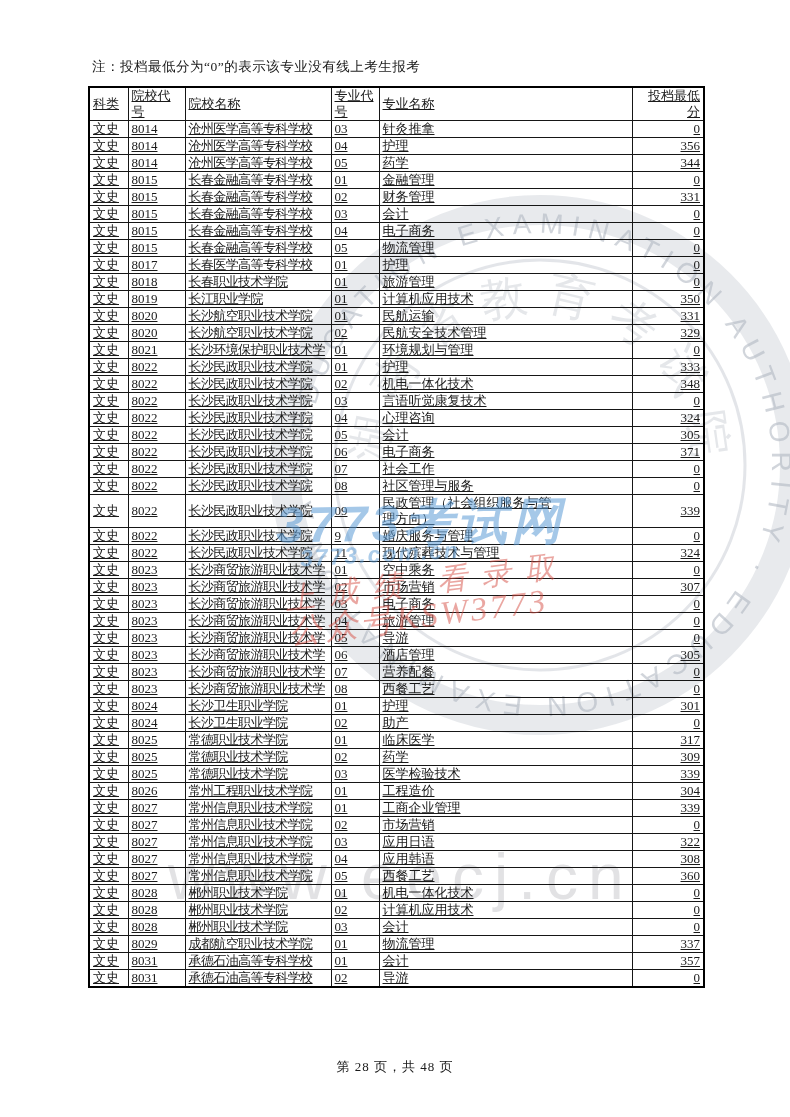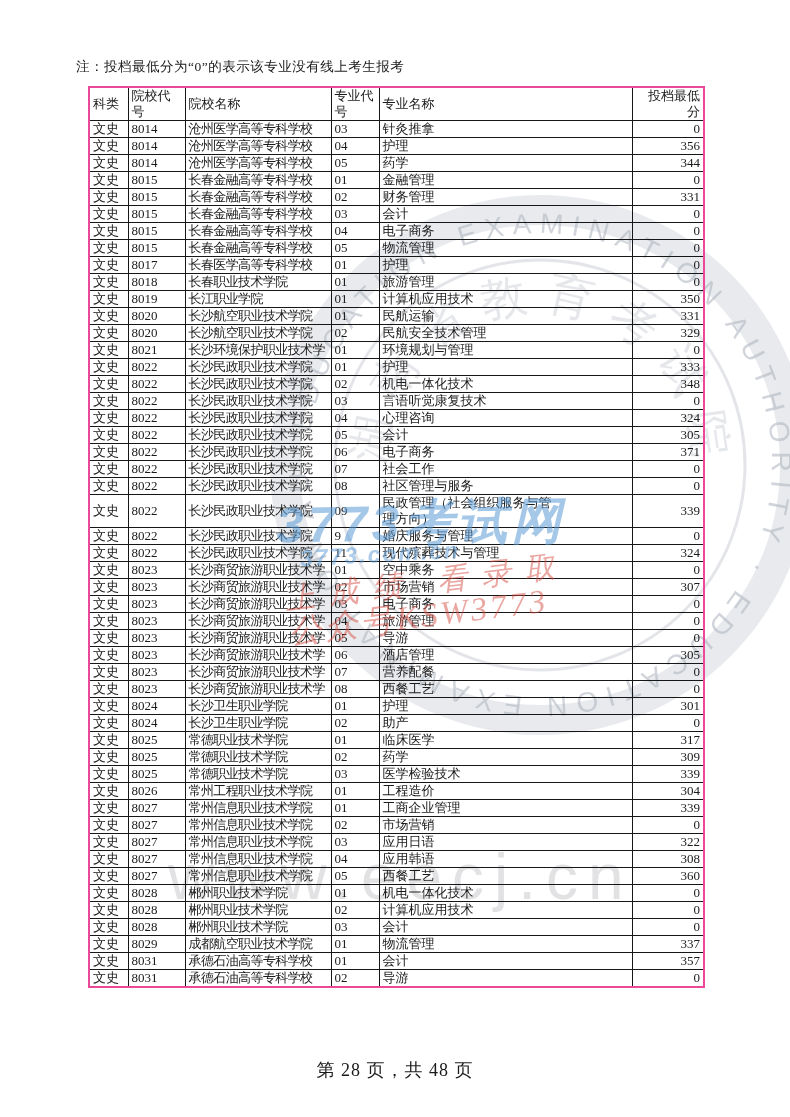--- a/index.html
+++ b/index.html
@@ -2,37 +2,37 @@
 <html><head>
 <meta charset="utf-8">
 <style>
   html,body{margin:0;padding:0;}
   body{
     width:790px;height:1117px;position:relative;overflow:hidden;
     background:#ffffff;color:#1a1a1a;
     font-family:"Liberation Serif","DejaVu Serif",serif;
   }
   
-  .note{position:absolute;left:76px;top:58px;font-size:13.5px;letter-spacing:.5px;}
+  .note{position:absolute;left:92px;top:58px;font-size:13.5px;letter-spacing:.5px;}
   
   .tbl-wrap{position:absolute;left:88px;top:86px;width:618px;z-index:2;}
-  table{border-collapse:collapse;table-layout:fixed;width:616px;border:2px solid #ec4899;}
+  table{border-collapse:collapse;table-layout:fixed;width:616px;border:2px solid #000000;text-decoration:underline;}
   th,td{
     border:1.6px solid #161616;
     font-size:13px;line-height:16px;height:16px;
     padding:0 3px;vertical-align:middle;text-align:left;
     overflow:hidden;font-weight:normal;background:transparent;
   }
   thead th{height:22px;}
   td.c2{letter-spacing:-0.6px;white-space:nowrap;}
   td.c4{white-space:pre-line;}
   td.c5,th.c5{text-align:right;}
   
   .footer{position:absolute;left:0;top:1058px;width:790px;text-align:center;
-    font-size:18px;letter-spacing:1px;}
+    font-size:13px;letter-spacing:1px;}
   
   .wm{position:absolute;pointer-events:none;white-space:nowrap;}
   .seal{position:absolute;left:220px;top:140px;z-index:1;pointer-events:none;}
   .wm-gray-url{
     left:168px;top:840px;z-index:1;
     font-family:"Liberation Sans","DejaVu Sans",sans-serif;
     font-size:64px;font-weight:normal;letter-spacing:10px;
     color:rgba(203,203,206,0.55);
   }
   .wm-blue-title{

